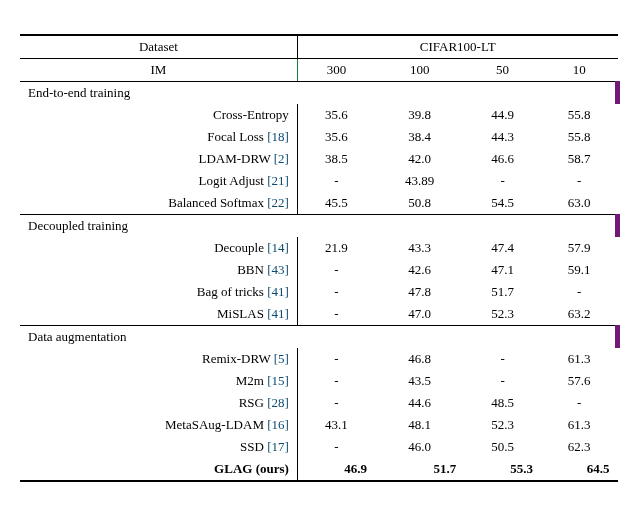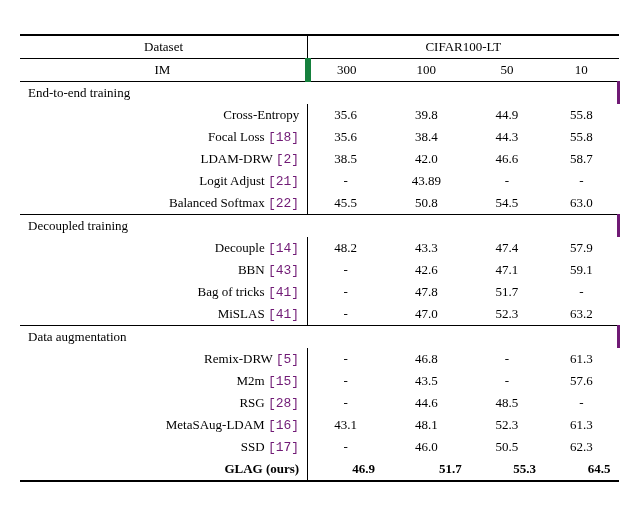--- a/index.html
+++ b/index.html
@@ -35,46 +35,45 @@
     .header-row th:first-child {
       border-right: 1px solid #000;
     }
     .section-label td {
       text-align: left;
       padding-left: 8px;
       border-top: 1px solid #000;
       font-weight: normal;
     }
     .section-label td:first-child {
-      border-right: 3px solid #701a75;
+      border-right: 5px solid #701a75;
     }
     .data-row td:first-child {
       border-right: 1px solid #000;
       text-align: right;
     }
     .data-row td {
       font-weight: normal;
     }
     .bold-row td {
       font-weight: bold;
       text-align: right;
     }
     .bold-row td:first-child {
       border-right: 1px solid #000;
       text-align: right;
     }
     .green-ref {
-      color: #701a75;
-      font-family: Liberation Mono, monospace;
+      color: #0c4a6e;
     }
     .im-row td {
       border-bottom: 1px solid #000;
     }
     .im-row td:first-child {
-      border-right: 6px solid #15803d;
+      border-right: 1px solid #15803d;
       font-family: Liberation Serif, serif;
     }
   </style>
 </head>
 <body>
 
 <div class="table-wrapper">
   <table>
     <thead>
       <tr class="header-row">
@@ -126,21 +125,21 @@
           <td>45.5</td>
           <td>50.8</td>
           <td>54.5</td>
           <td>63.0</td>
         </tr>
         <tr class="section-label">
           <td colspan="5">Decoupled training</td>
         </tr>
         <tr class="data-row">
           <td>Decouple <span class="green-ref">[14]</span></td>
-          <td>48.2</td>
+          <td>21.9</td>
           <td>43.3</td>
           <td>47.4</td>
           <td>57.9</td>
         </tr>
         <tr class="data-row">
           <td>BBN <span class="green-ref">[43]</span></td>
           <td>-</td>
           <td>42.6</td>
           <td>47.1</td>
           <td>59.1</td>

